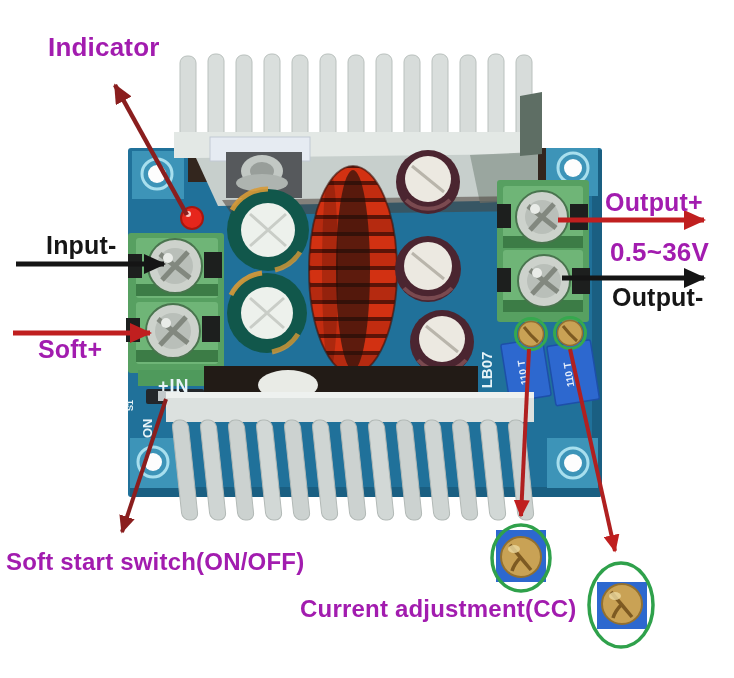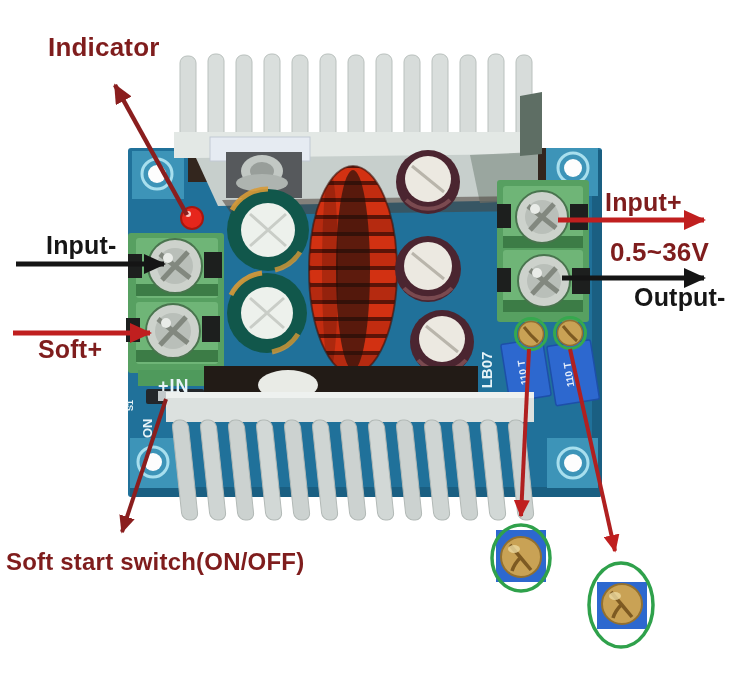--- a/index.html
+++ b/index.html
@@ -5,21 +5,21 @@
   html,body{margin:0;padding:0;background:#ffffff;}
   .scene{
     position:relative;width:734px;height:678px;background:#ffffff;overflow:hidden;
     font-family:"Liberation Sans","DejaVu Sans",sans-serif;
   }
   .scene svg{position:absolute;left:0;top:0;}
   .label{
     position:absolute;font-weight:bold;white-space:nowrap;line-height:1;
     letter-spacing:0.2px;
   }
-  .red{color:#7f1d1d;}
+  .red{color:#a21caf;}
   .black{color:#161616;margin-left:6px;}
   .fs24{font-size:24px;margin-top:7px;}
   .fs25{font-size:25px;}
   .fs26{font-size:26px;}
   .fs27{font-size:27px;}
 </style>
 </head>
 <body>
 
 <div class="scene">
@@ -287,17 +287,18 @@
     <path d="M166,399 L122,532" stroke="#8a1e1e" stroke-width="4" marker-end="url(#mDark)"></path>
     <path d="M529,349 L521,516" stroke="#b02020" stroke-width="4" marker-end="url(#mRed)"></path>
     <path d="M570,349 L615,551" stroke="#b02020" stroke-width="4" marker-end="url(#mRed)"></path>
   </g>
 </svg>
 
 <div class="label red fs26" style="left:48px;top:34px">Indicator</div>
 <div class="label black fs25" style="left:40px;top:233px">Input-</div>
 <div class="label red fs25" style="left:38px;top:337px">Soft+</div>
 <div class="label red fs24" style="left:6px;top:543px">Soft start switch(ON/OFF)</div>
-<div class="label red fs25" style="left:605px;top:190px">Input+</div>
+<div class="label red fs25" style="left:605px;top:190px">Output+</div>
 <div class="label red fs26" style="left:610px;top:239px">0.5~36V</div>
-<div class="label black fs25" style="left:628px;top:285px">Output-</div>
+<div class="label black fs25" style="left:606px;top:285px">Output-</div>
+<div class="label red fs24" style="left:300px;top:590px">Current adjustment(CC)</div>
 
 </div>
 
 </body></html>

